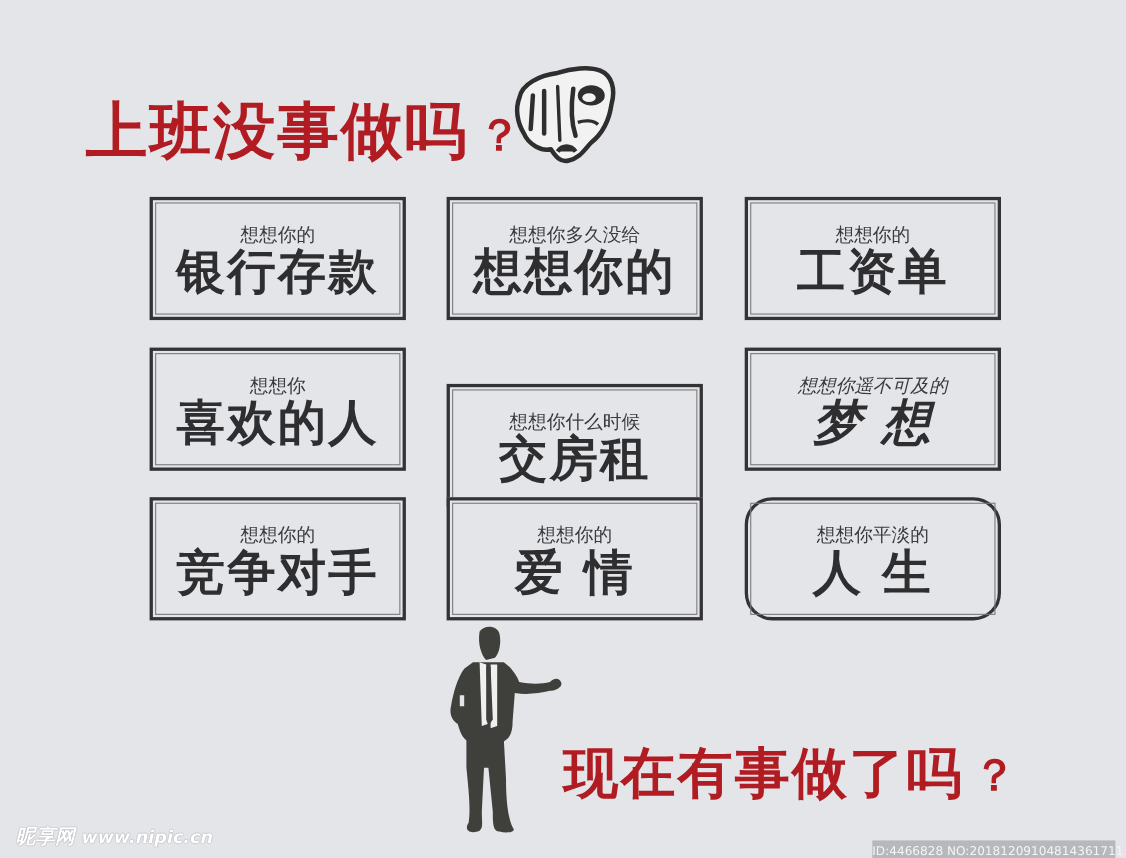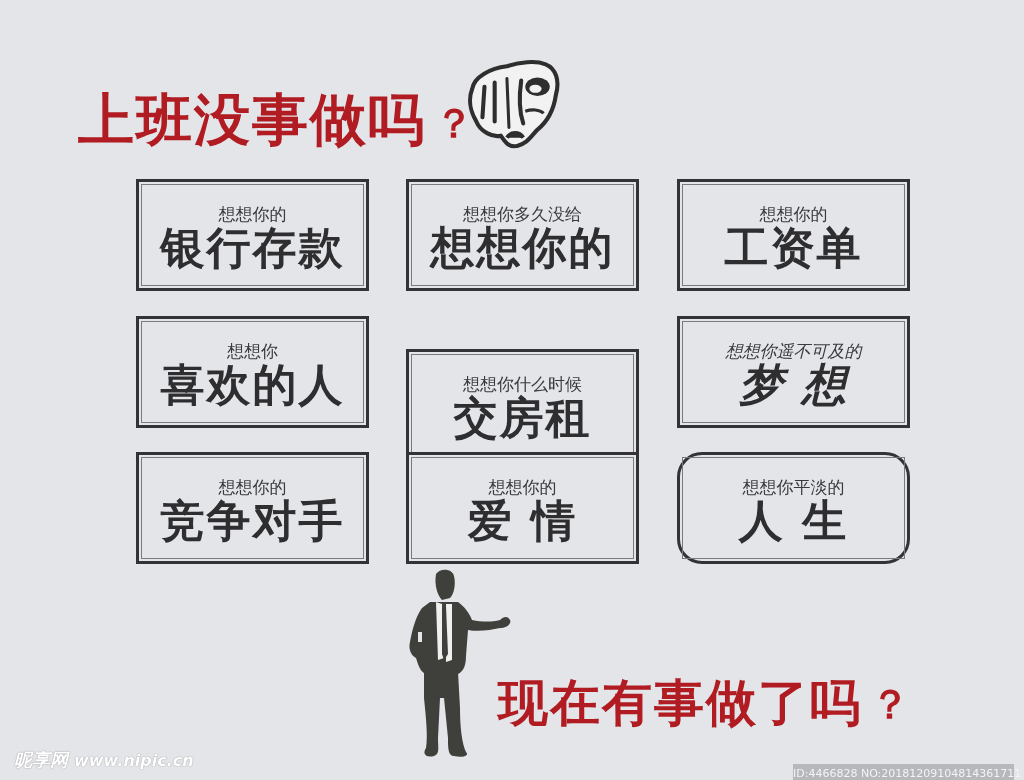--- a/index.html
+++ b/index.html
@@ -69,21 +69,21 @@
       line-height: 46px;
       letter-spacing: 2px;
     }
     .man {
       position: absolute;
       left: 400px; top: 568px;
       width: 115px; height: 192px;
     }
     .title-bottom {
       position: absolute;
-      left: 498px; top: 668px;
+      left: 512px; top: 668px;
       color: #b01c22;
       font-family: "DejaVu Serif", "Liberation Serif", serif;
       font-weight: bold;
       font-size: 50px;
       letter-spacing: 2px;
       line-height: 70px;
       white-space: nowrap;
     }
     .watermark-left {
       position: absolute;

